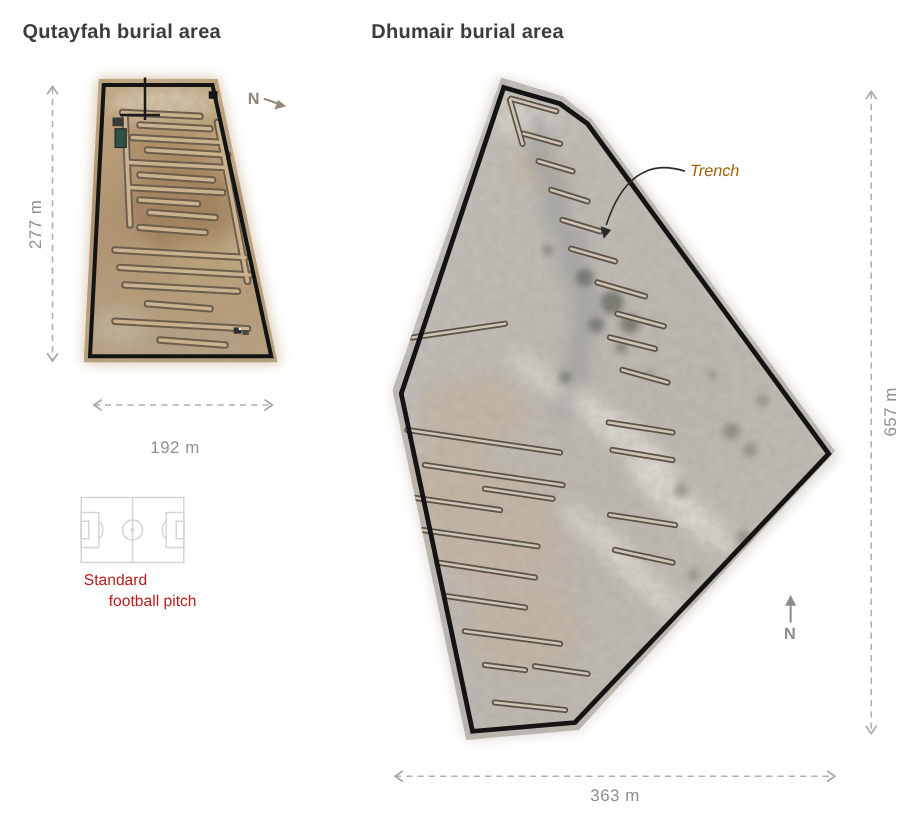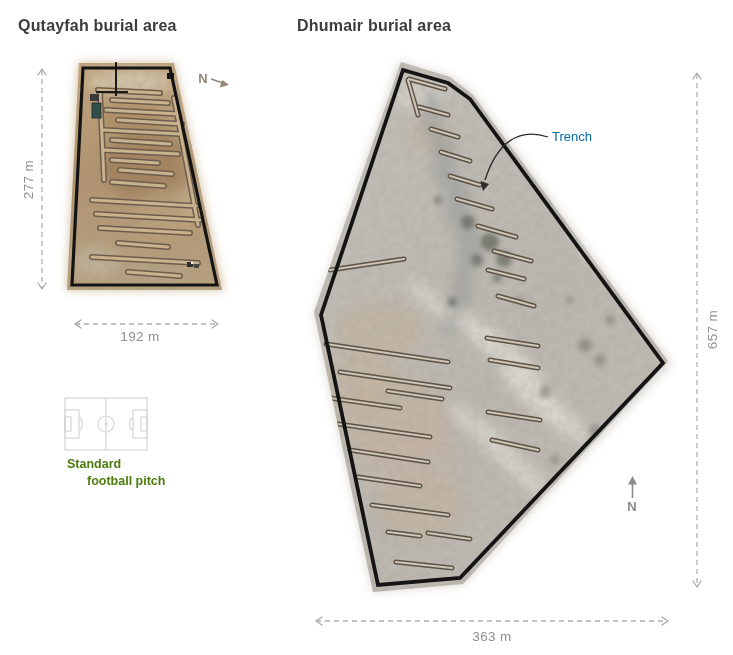--- a/index.html
+++ b/index.html
@@ -13,24 +13,24 @@
   .dim-label{
     position:absolute;font-size:13.5px;color:#8f8f8f;text-align:center;letter-spacing:.4px;white-space:nowrap;
   }
   .rot{transform:rotate(-90deg);transform-origin:center;}
   .north-label{
     position:absolute;font-size:13px;font-weight:bold;text-align:center;width:14px;
   }
   .north-left{color:#8f8678;}
   .north-right{color:#8c8c8c;}
   .annotation-label{
-    position:absolute;font-size:13px;color:#0369a1;white-space:nowrap;
+    position:absolute;font-size:13px;color:#a16207;white-space:nowrap;font-style:italic;
   }
   .legend-label{
-    position:absolute;font-size:12.5px;color:#4d7c0f;line-height:17px;font-weight:bold;
+    position:absolute;font-size:12.5px;color:#b91c1c;line-height:17px;
   }
   svg{position:absolute;left:0;top:0;}
   
   .to{stroke:#6d5d4d;stroke-width:6;stroke-linecap:round;fill:none;}
   .ti{stroke:#c9b28d;stroke-width:3;stroke-linecap:round;fill:none;}
   .toR{stroke:#5d5246;stroke-width:5;stroke-linecap:round;fill:none;}
   .tiR{stroke:#ccc5b7;stroke-width:2.2;stroke-linecap:round;fill:none;}
   .dash{stroke:#b0b0b0;stroke-width:1.3;stroke-dasharray:5 4;fill:none;}
   .chev{stroke:#a8a8a8;stroke-width:1.3;fill:none;stroke-linecap:round;stroke-linejoin:round;}
   .outline{stroke:#141414;fill:none;stroke-linejoin:miter;}
@@ -209,21 +209,21 @@
     <g>
       <line x1="632.5" y1="498" x2="632.5" y2="482" stroke="#8c8c8c" stroke-width="1.6"></line>
       <polygon points="632.5,476 628,484.5 637,484.5" fill="#8c8c8c"></polygon>
     </g>
   </svg>
 
   <div class="title" style="left:297px;top:17px;">Dhumair burial area</div>
   <div class="title" style="left:18px;top:17px;">Qutayfah burial area</div>
 
   <div class="dim-label rot" style="left:8px;top:172px;width:40px;">277 m</div>
-  <div class="dim-label" style="left:110px;top:329px;width:60px;">192 m</div>
+  <div class="dim-label" style="left:110px;top:350px;width:60px;">192 m</div>
   <div class="north-label north-left" style="left:196px;top:71px;">N</div>
 
   <div class="dim-label rot" style="left:692px;top:322px;width:40px;">657 m</div>
   <div class="dim-label" style="left:462px;top:629px;width:60px;">363 m</div>
   <div class="north-label north-right" style="left:625px;top:499px;">N</div>
 
   <div class="annotation-label" style="left:552px;top:129px;">Trench</div>
 
   <div class="legend-label" style="left:67px;top:456px;">
     <span style="display:block;">Standard</span>

